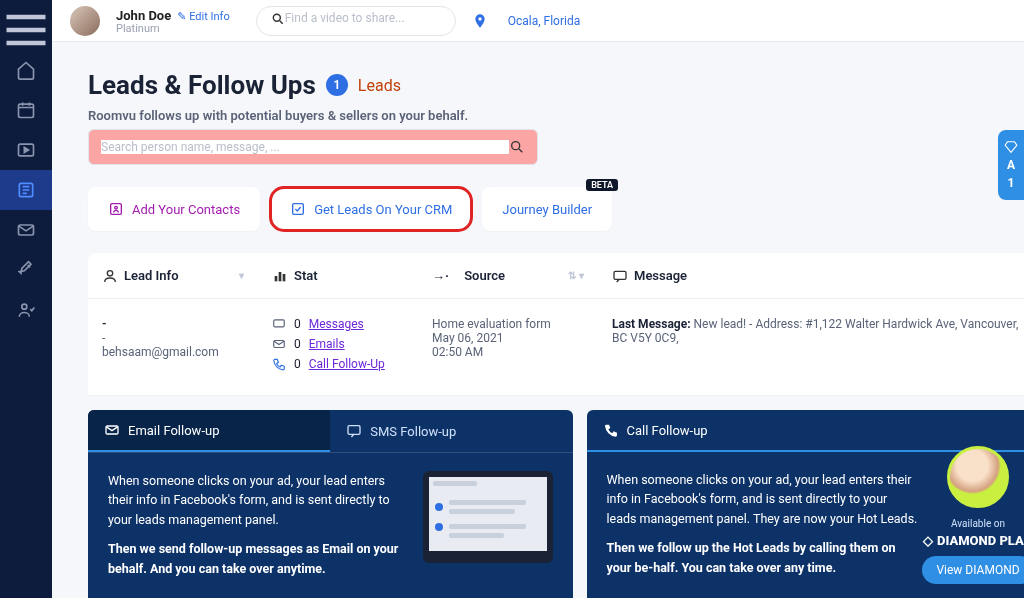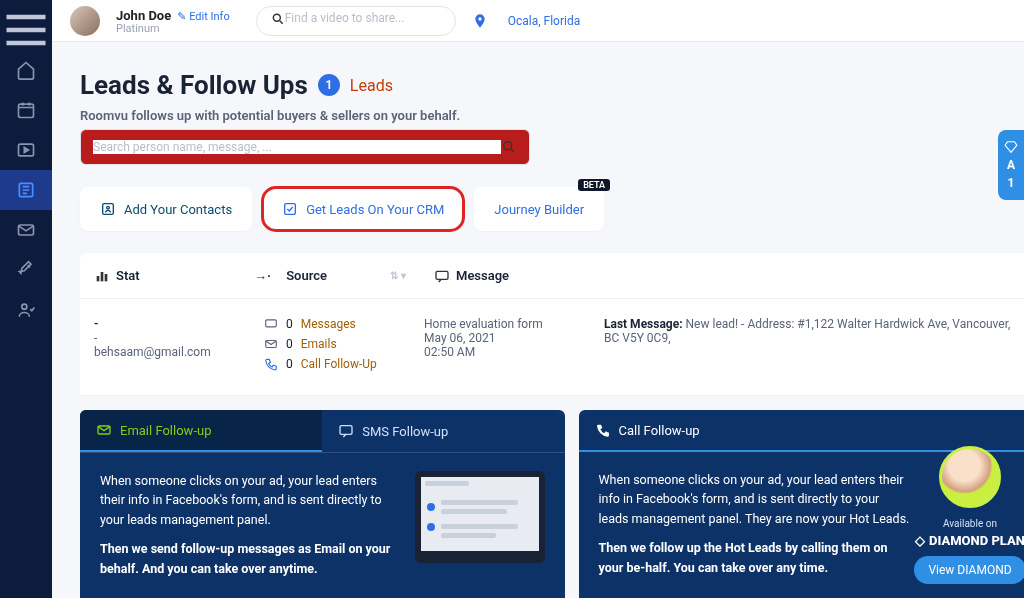--- a/index.html
+++ b/index.html
@@ -12,55 +12,55 @@
 .topbar{position:absolute;left:52px;top:0;right:0;height:42px;background:#fff;border-bottom:1px solid #e6e9ef;display:flex;align-items:center;padding:0 18px;gap:16px}
 .avatar{width:30px;height:30px;border-radius:50%;background:linear-gradient(135deg,#d9c7b8,#8a6d5e)}
 .user-block{display:flex;flex-direction:column;line-height:1.1}
 .user-name{font-weight:700;font-size:13px;color:#222}
 .edit-info{color:#2f6fe4;font-size:11px;font-weight:400;margin-left:6px;cursor:pointer}
 .user-tier{font-size:11px;color:#9aa1b1}
 .search-wrap{display:flex;align-items:flex-start;border:1px solid #e1e4ea;border-radius:20px;padding:4px 14px;width:200px;height:30px;margin-left:10px}
 .search-wrap input{border:none;outline:none;font-size:12px;flex:1;color:#333}
 .search-wrap input::placeholder{color:#b8bec9}
 .loc{display:flex;align-items:center;color:#2f6fe4;font-size:12px;gap:20px;cursor:pointer}
-.main{position:absolute;left:52px;top:42px;right:0;bottom:0;padding:28px 0 0 28px;overflow:hidden}
+.main{position:absolute;left:52px;top:42px;right:0;bottom:0;padding:28px 0 0 36px;overflow:hidden}
 .page-head{display:flex;align-items:center;gap:10px;margin-bottom:8px}
 .page-title{font-size:26px;font-weight:700;color:#1a2236}
 .count-badge{width:22px;height:22px;border-radius:50%;background:#2f6fe4;color:#fff;display:flex;align-items:center;justify-content:center;font-size:12px;font-weight:600}
 .page-sub{font-size:16px;color:#c2410c}
 .page-desc{font-size:13px;color:#5a6378;font-weight:600;margin-bottom:6px}
-.lead-search{width:450px;height:36px;background:#b91c1c;border:1px solid #e1e4ea;border-radius:6px;display:flex;align-items:center;padding:0 12px;margin-bottom:22px}
+.lead-search{width:450px;height:36px;background:#fca5a5;border:1px solid #e1e4ea;border-radius:6px;display:flex;align-items:center;padding:0 12px;margin-bottom:22px}
 .lead-search input{border:none;outline:none;flex:1;font-size:12px}
 .lead-search input::placeholder{color:#b8bec9}
 .action-row{display:flex;gap:10px;margin-bottom:22px;position:relative}
 .action-btn{background:#fff;border:none;border-radius:8px;padding:0 20px;height:44px;display:flex;align-items:center;gap:8px;font-size:13px;color:#2f6fe4;cursor:pointer;box-shadow:0 1px 2px rgba(0,0,0,.03)}
-.action-btn.disabled{color:#0c4a6e}
+.action-btn.disabled{color:#a21caf}
 .action-btn.highlight{outline:3px solid #e02424;outline-offset:-2px;border-radius:14px}
 .beta-tag{position:absolute;top:-8px;right:-6px;background:#0f172a;color:#fff;font-size:9px;padding:1px 5px;border-radius:3px;font-weight:600}
 .action-btn-wrap{position:relative}
 .table-head{display:flex;background:#fff;border-radius:8px 8px 0 0;padding:0;height:46px;align-items:center;border-bottom:1px solid #eef0f4;width:960px}
 .th{display:flex;align-items:center;gap:6px;font-size:13px;font-weight:600;color:#1a2236;padding:0 14px}
 .th .sort{color:#c0c6d8;font-size:10px;margin-left:auto}
 .th1{width:170px}.th2{width:160px}.th3{width:180px}.th4{flex:1}
 .row{display:flex;background:#fff;width:960px;padding:18px 0;border-bottom:1px solid #eef0f4}
 .c1{width:170px;padding:0 14px;font-size:12px;color:#5a6378}
 .c1 .dash{color:#1a2236;font-weight:600}
 .c2{width:160px;padding:0 14px;font-size:12px}
 .stat-line{display:flex;align-items:center;gap:8px;margin-bottom:6px}
-.stat-line a{color:#a16207;cursor:pointer}
+.stat-line a{color:#6d28d9;text-decoration:underline;cursor:pointer}
 .stat-icon{width:14px;height:14px;color:#5a6378;display:inline-flex}
 .c3{width:180px;padding:0 14px;font-size:12px;color:#5a6378}
 .c4{flex:1;padding:0 14px;font-size:12px;color:#5a6378}
 .c4 b{color:#1a2236;font-weight:700}
 .cards{display:flex;gap:14px;margin-top:14px;width:960px}
 .card{background:#0d3268;border-radius:6px;color:#fff;flex:1;overflow:hidden}
 .card-left{flex:1.05}
 .tabs{display:flex;border-bottom:1px solid rgba(255,255,255,.15)}
 .tab{flex:1;padding:12px 16px;display:flex;align-items:center;gap:8px;font-size:13px;cursor:pointer;color:#cfe0f9}
-.tab.active{background:#082449;border-bottom:2px solid #2f8fe4;color:#84cc16}
+.tab.active{background:#082449;border-bottom:2px solid #2f8fe4;color:#ffffff}
 .card-head{padding:12px 16px;border-bottom:2px solid #2f8fe4;display:flex;align-items:center;gap:8px;font-size:13px}
 .card-body{padding:18px 20px;display:flex;gap:14px}
 .card-text{flex:1;font-size:12.5px;line-height:1.55}
 .card-text p{margin-bottom:10px}
 .card-text b{font-weight:700}
 .mock{width:130px;height:92px;background:#e8ecf2;border-radius:6px;border:6px solid #1a2236;border-bottom-width:12px;position:relative;overflow:hidden}
 .mock-inner{padding:4px}
 .mock-line{height:5px;background:#c8d0dc;border-radius:2px;margin-bottom:4px}
 .mock-line.short{width:40%}
 .mock-pill{width:8px;height:8px;background:#2f6fe4;border-radius:50%;position:absolute;left:6px;top:26px}
@@ -181,20 +181,28 @@
     </button>
     <div class="action-btn-wrap">
       <button class="action-btn">
           <span>Journey Builder</span>
         </button>
       <span class="beta-tag">BETA</span>
     </div>
   </div>
 
   <div class="table-head">
+    <div class="th th1">
+      <svg class="icn" viewBox="0 0 24 24" fill="none" stroke="#333" stroke-width="2">
+          <circle cx="12" cy="8" r="4"></circle>
+          <path d="M4 21c0-4 4-6 8-6s8 2 8 6"></path>
+        </svg>
+      <span>Lead Info</span>
+        <span class="sort">▾</span>
+    </div>
     <div class="th th2">
       <svg class="icn" viewBox="0 0 24 24" fill="#333">
           <rect x="4" y="12" width="4" height="8"></rect>
           <rect x="10" y="6" width="4" height="14"></rect>
           <rect x="16" y="9" width="4" height="11"></rect>
         </svg>
       <span>Stat</span>
     </div>
     <div class="th th3">
       <span style="font-weight:700">→·</span>&nbsp;<span>Source</span><span class="sort">⇅ ▾</span>

